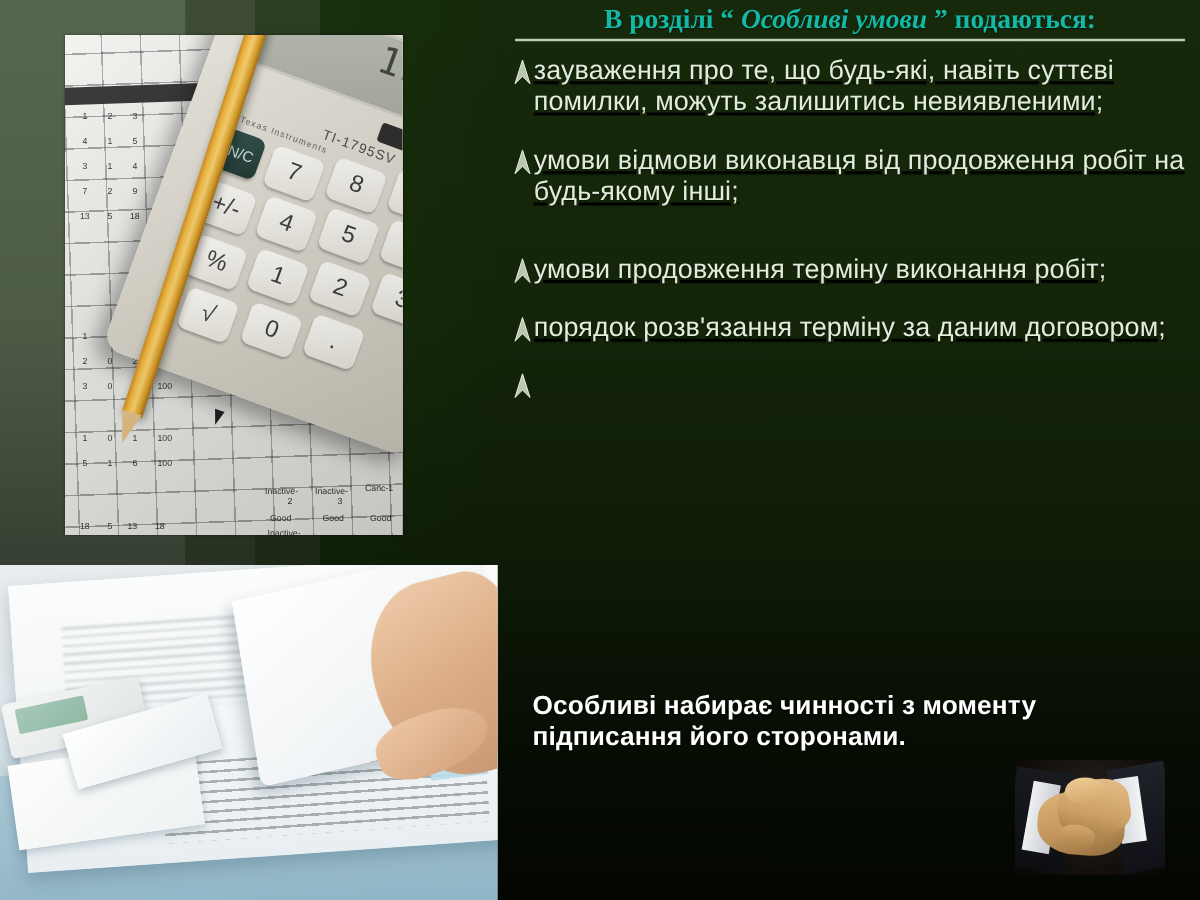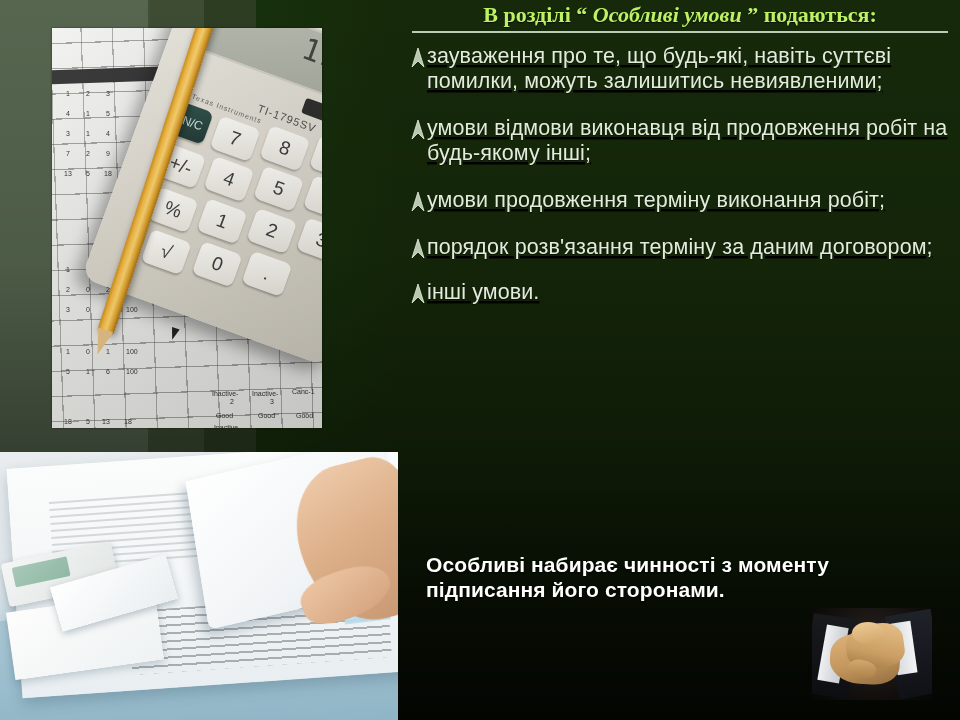--- a/index.html
+++ b/index.html
@@ -354,21 +354,21 @@
   .content {
     position: absolute;
     left: 400px; top: 0;
     width: 560px; height: 720px;
   }
   .slide-title {
     position: absolute;
     left: 2px; top: 2px;
     width: 556px;
     text-align: center;
-    color: #bef264;
+    color: #14b8a6;
     font-family: "Liberation Serif", serif;
     font-size: 22px;
     font-weight: bold;
     letter-spacing: 0px;
     line-height: 26px;
     white-space: nowrap;
     text-shadow: 0 1px 1px rgba(0,0,0,0.6);
   }
   .slide-title .quoted {
     font-style: italic;
@@ -560,21 +560,21 @@
 
       <div class="bullet" style="margin-top:22px;">
         <span class="bullet-marker">
           <svg width="16" height="22" viewBox="0 0 16 22">
               <path d="M8 1 L14 20 L8 14 L2 20 Z" fill="#b9c7ae" stroke="#e6eee0" stroke-width="0.8"></path>
             </svg>
         </span>
         <span class="bullet-text">умови відмови виконавця від продовження робіт на будь-якому інші;</span>
       </div>
 
-      <div class="bullet" style="margin-top:22px;align-items:flex-end;">
+      <div class="bullet" style="margin-top:37px;align-items:flex-end;">
         <span class="bullet-marker">
           <svg width="16" height="22" viewBox="0 0 16 22">
               <path d="M8 1 L14 20 L8 14 L2 20 Z" fill="#b9c7ae" stroke="#e6eee0" stroke-width="0.8"></path>
             </svg>
         </span>
         <span class="bullet-text">умови продовження терміну виконання робіт;</span>
       </div>
 
 
       <div class="bullet" style="margin-top:22px;">
@@ -585,21 +585,20 @@
         </span>
         <span class="bullet-text">порядок розв'язання терміну за даним договором;</span>
       </div>
 
       <div class="bullet" style="margin-top:20px;">
         <span class="bullet-marker">
           <svg width="16" height="22" viewBox="0 0 16 22">
               <path d="M8 1 L14 20 L8 14 L2 20 Z" fill="#b9c7ae" stroke="#e6eee0" stroke-width="0.8"></path>
             </svg>
         </span>
-        <span class="bullet-text">інші умови.</span>
       </div>
 
     </div>
 
     <div class="conclusion">Особливі набирає чинності з моменту підписання його сторонами.</div>
   </div>
 
   <div class="photo-shake">
     <div class="shake-bgdark"></div>
     <div class="shake-sleeveL"></div>

